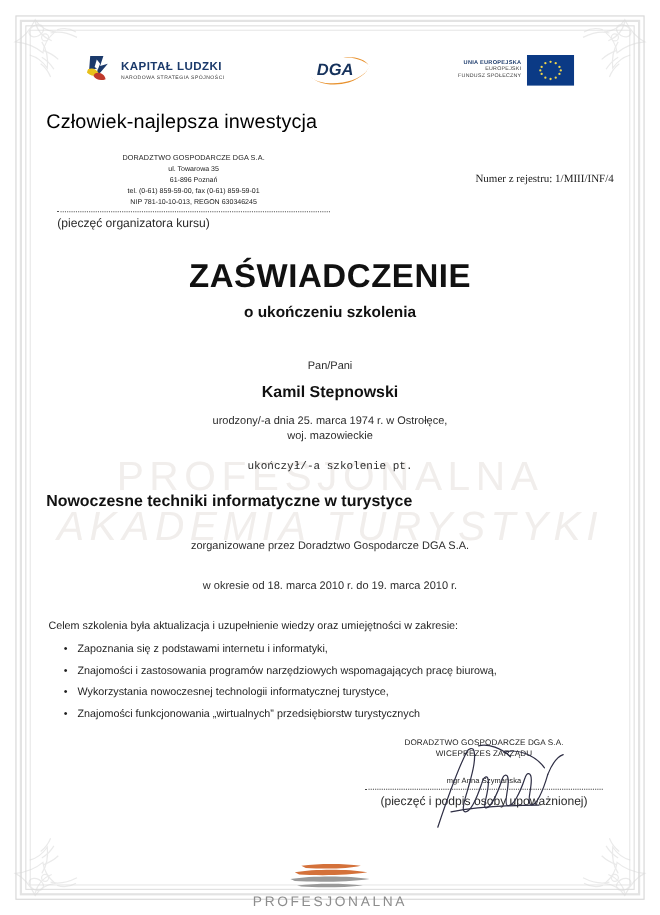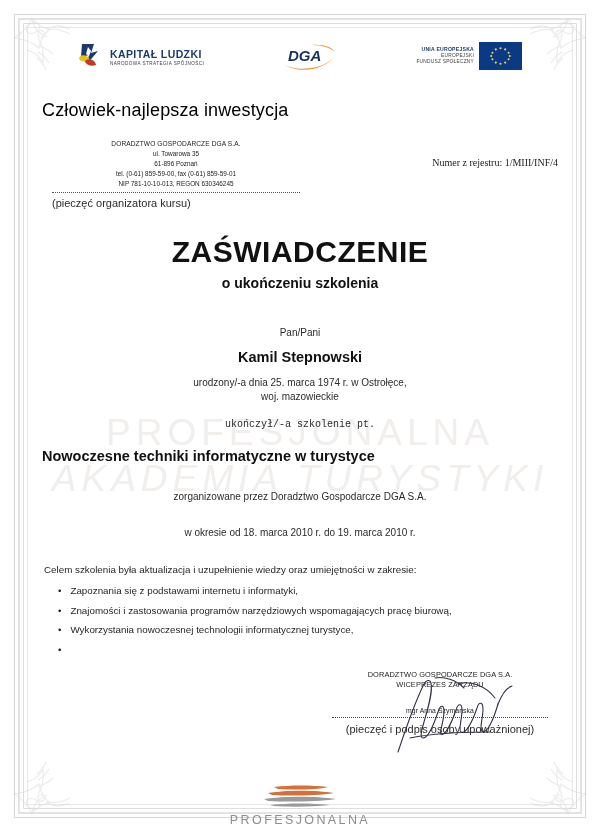--- a/index.html
+++ b/index.html
@@ -77,21 +77,21 @@
   
   .content {
     position: absolute;
     left: 42px; right: 42px; top: 34px;
     z-index: 2;
   }
 
   
   .logos {
     display: flex;
-    align-items: flex-start;
+    align-items: center;
     justify-content: space-between;
     padding: 8px 36px 0 36px;
     height: 52px;
   }
 
   .kl-logo { display: flex; align-items: center; gap: 6px; }
   .kl-mark { width: 26px; height: 30px; flex: none; }
   .kl-text-1 {
     font-size: 10.5px; font-weight: bold; color: #1b3a6b;
     letter-spacing: .4px; line-height: 1.15;
@@ -426,20 +426,21 @@
       <div class="goal-item">
         <span class="bullet">•</span>
         <span>Znajomości i zastosowania programów narzędziowych wspomagających pracę biurową,</span>
       </div>
       <div class="goal-item">
         <span class="bullet">•</span>
         <span>Wykorzystania nowoczesnej technologii informatycznej turystyce,</span>
       </div>
       <div class="goal-item">
         <span class="bullet">•</span>
+        <span>Znajomości funkcjonowania „wirtualnych” przedsiębiorstw turystycznych</span>
       </div>
     </div>
 
     <div class="sig-wrap">
       <div class="sig-block">
         <div class="sig-company">DORADZTWO GOSPODARCZE DGA S.A.</div>
         <div class="sig-role">WICEPREZES ZARZĄDU</div>
         <div class="sig-person">mgr Anna Szymańska</div>
         <div class="sig-dotted"></div>
         <div class="sig-caption">(pieczęć i podpis osoby upoważnionej)</div>

